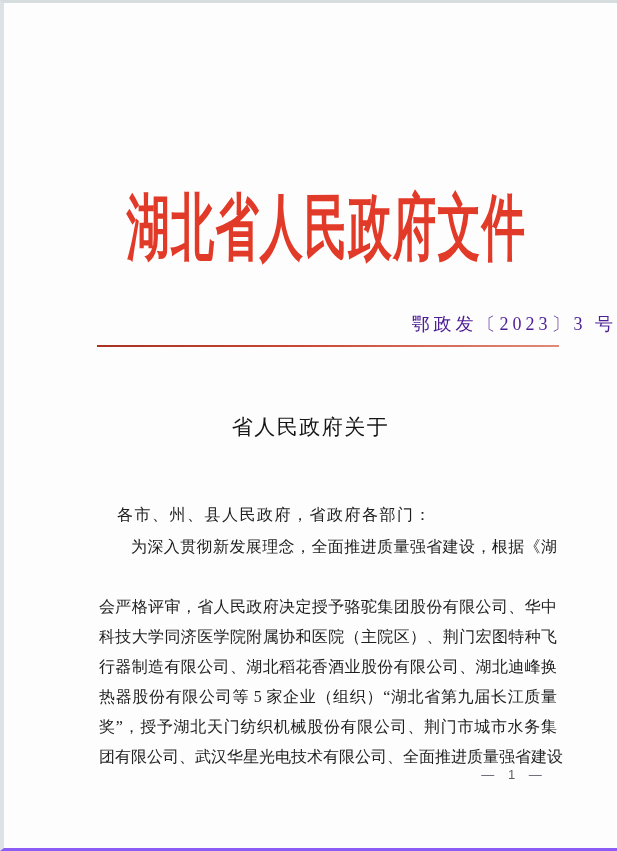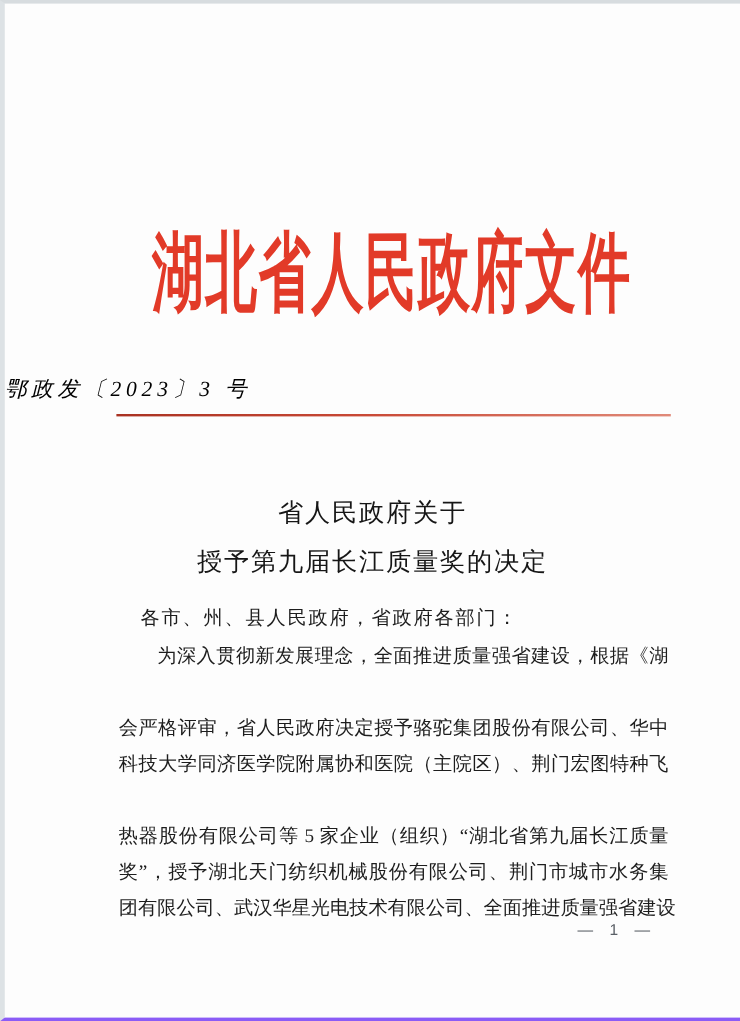--- a/index.html
+++ b/index.html
@@ -34,26 +34,25 @@
     transform: scaleX(0.60);
     transform-origin: 50% 50%;
     letter-spacing: 2px;
   }
   
   .doc-number {
     position: absolute;
     top: 309px;
     left: 0;
     right: 0;
-    text-align: left;
-    color: #000000;
+    text-align: right;
+    color: #4c1d95;
     font-size: 18px;
     letter-spacing: 4px;
     white-space: nowrap;
-    font-style: italic;
   }
   
   .red-rule {
     position: absolute;
     top: 342px;
     left: 93px;
     width: 462px;
     height: 2px;
     background: linear-gradient(90deg, #a93222, #c94936 45%, #e08a79);
   }
@@ -114,26 +113,26 @@
 <div class="page">
 
   <div class="org-title">湖北省人民政府文件</div>
 
   <div class="doc-number">鄂政发〔2023〕3 号</div>
 
   <div class="red-rule"></div>
 
   <div class="doc-title-line l1">省人民政府关于</div>
 
-  <div class="doc-title-line l2">授予第九届长江质量奖的决定</div>
 
   <div class="salutation">各市、州、县人民政府，省政府各部门：</div>
 
   <div class="body-line indent" style="top:534px">为深入贯彻新发展理念，全面推进质量强省建设，根据《湖</div>
   <div class="body-line" style="top:594px">会严格评审，省人民政府决定授予骆驼集团股份有限公司、华中</div>
   <div class="body-line" style="top:624px">科技大学同济医学院附属协和医院（主院区）、荆门宏图特种飞</div>
+  <div class="body-line" style="top:654px">行器制造有限公司、湖北稻花香酒业股份有限公司、湖北迪峰换</div>
   <div class="body-line" style="top:684px">热器股份有限公司等 5 家企业（组织）“湖北省第九届长江质量</div>
   <div class="body-line" style="top:714px">奖”，授予湖北天门纺织机械股份有限公司、荆门市城市水务集</div>
   <div class="body-line" style="top:744px">团有限公司、武汉华星光电技术有限公司、全面推进质量强省建设</div>
 
   <div class="page-number">— 1 —</div>
 
 </div>
 
 </body></html>

